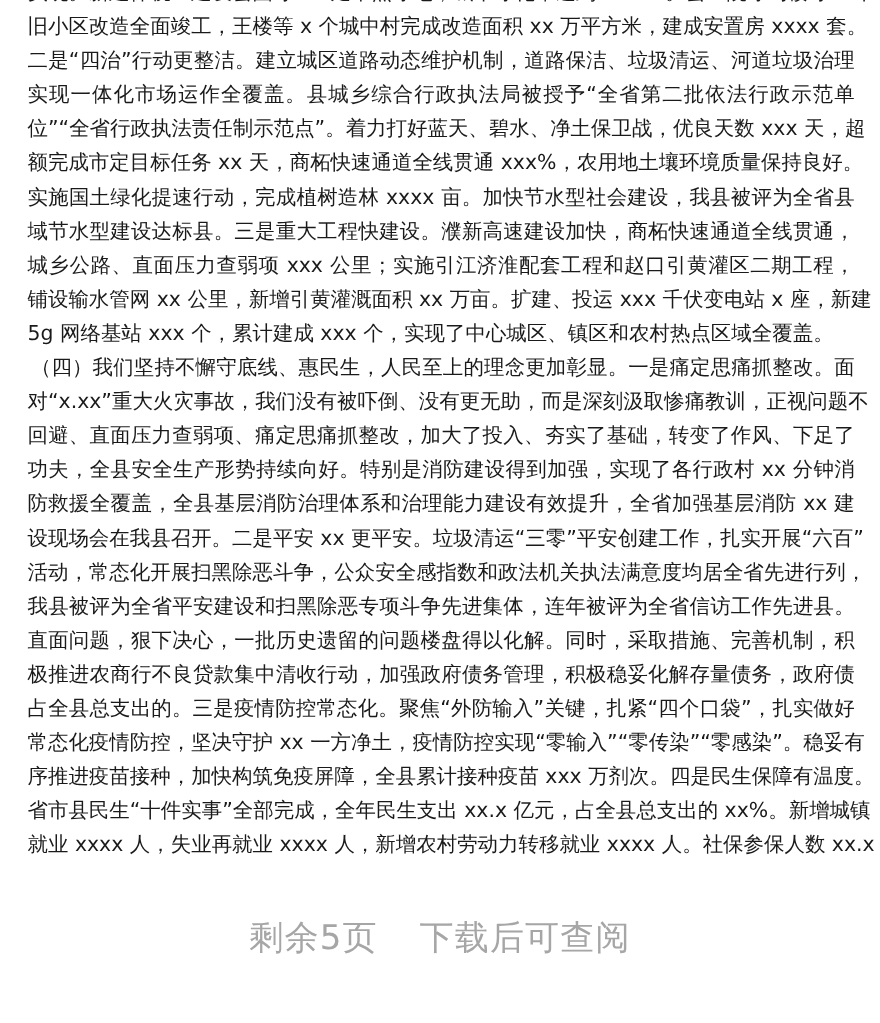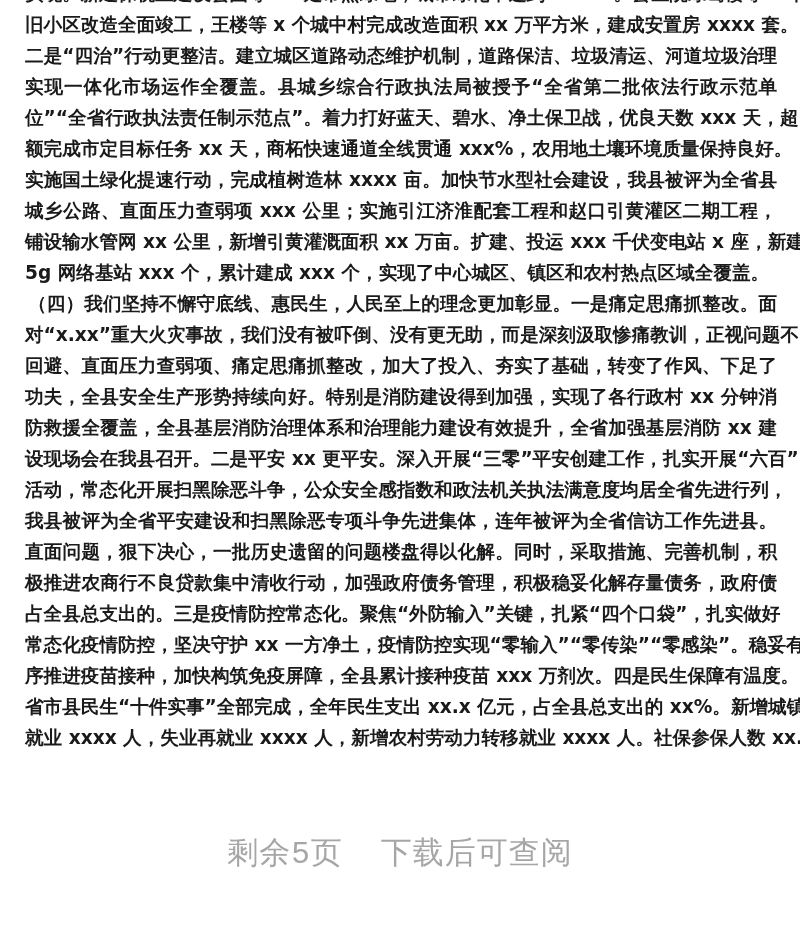--- a/index.html
+++ b/index.html
@@ -30,21 +30,20 @@
   }
   .line {
     height: 31px;
     line-height: 31px;
     font-size: 18.6px;
     color: #1a1a1a;
     white-space: nowrap;
     text-align: justify;
     text-align-last: justify;
     letter-spacing: 0px;
-    font-weight: bold;
   }
   .line.last {
     text-align-last: left;
   }
   .line.indent {
     padding-left: 3px;
   }
   .watermark {
     position: absolute;
     color: rgba(200, 200, 200, 0.25);
@@ -55,48 +54,48 @@
   }
   .footer-notice {
     position: absolute;
     left: 0;
     top: 832px;
     width: 800px;
     text-align: center;
     font-size: 31px;
     color: #a6a6a6;
     letter-spacing: 1px;
-    font-family: Liberation Mono, monospace;
   }
   .footer-notice .gap {
     display: inline-block;
     width: 38px;
   }
 </style>
 </head>
 <body>
 
 <div class="page">
   <div class="text-body" id="text-body">
       <div class="line">实现。新建保税土建设会图等 xx 处市然绿地，城市绿化率达到 xx.x%。县区院绿葛楼等 x 个老</div>
       <div class="line">旧小区改造全面竣工，王楼等 x 个城中村完成改造面积 xx 万平方米，建成安置房 xxxx 套。</div>
       <div class="line">二是“四治”行动更整洁。建立城区道路动态维护机制，道路保洁、垃圾清运、河道垃圾治理</div>
       <div class="line">实现一体化市场运作全覆盖。县城乡综合行政执法局被授予“全省第二批依法行政示范单</div>
       <div class="line">位”“全省行政执法责任制示范点”。着力打好蓝天、碧水、净土保卫战，优良天数 xxx 天，超</div>
       <div class="line">额完成市定目标任务 xx 天，商柘快速通道全线贯通 xxx%，农用地土壤环境质量保持良好。</div>
       <div class="line">实施国土绿化提速行动，完成植树造林 xxxx 亩。加快节水型社会建设，我县被评为全省县</div>
+      <div class="line">域节水型建设达标县。三是重大工程快建设。濮新高速建设加快，商柘快速通道全线贯通，</div>
       <div class="line">城乡公路、直面压力查弱项 xxx 公里；实施引江济淮配套工程和赵口引黄灌区二期工程，</div>
       <div class="line">铺设输水管网 xx 公里，新增引黄灌溉面积 xx 万亩。扩建、投运 xxx 千伏变电站 x 座，新建</div>
       <div class="line last">5g 网络基站 xxx 个，累计建成 xxx 个，实现了中心城区、镇区和农村热点区域全覆盖。</div>
       <div class="line indent">（四）我们坚持不懈守底线、惠民生，人民至上的理念更加彰显。一是痛定思痛抓整改。面</div>
       <div class="line">对“x.xx”重大火灾事故，我们没有被吓倒、没有更无助，而是深刻汲取惨痛教训，正视问题不</div>
       <div class="line">回避、直面压力查弱项、痛定思痛抓整改，加大了投入、夯实了基础，转变了作风、下足了</div>
       <div class="line">功夫，全县安全生产形势持续向好。特别是消防建设得到加强，实现了各行政村 xx 分钟消</div>
       <div class="line">防救援全覆盖，全县基层消防治理体系和治理能力建设有效提升，全省加强基层消防 xx 建</div>
-      <div class="line">设现场会在我县召开。二是平安 xx 更平安。深入开展“三零”平安创建工作，扎实开展“六百”</div>
+      <div class="line">设现场会在我县召开。二是平安 xx 更平安。垃圾清运“三零”平安创建工作，扎实开展“六百”</div>
       <div class="line">活动，常态化开展扫黑除恶斗争，公众安全感指数和政法机关执法满意度均居全省先进行列，</div>
       <div class="line">我县被评为全省平安建设和扫黑除恶专项斗争先进集体，连年被评为全省信访工作先进县。</div>
       <div class="line">直面问题，狠下决心，一批历史遗留的问题楼盘得以化解。同时，采取措施、完善机制，积</div>
       <div class="line">极推进农商行不良贷款集中清收行动，加强政府债务管理，积极稳妥化解存量债务，政府债</div>
       <div class="line">占全县总支出的。三是疫情防控常态化。聚焦“外防输入”关键，扎紧“四个口袋”，扎实做好</div>
       <div class="line">常态化疫情防控，坚决守护 xx 一方净土，疫情防控实现“零输入”“零传染”“零感染”。稳妥有</div>
       <div class="line">序推进疫苗接种，加快构筑免疫屏障，全县累计接种疫苗 xxx 万剂次。四是民生保障有温度。</div>
       <div class="line">省市县民生“十件实事”全部完成，全年民生支出 xx.x 亿元，占全县总支出的 xx%。新增城镇</div>
       <div class="line">就业 xxxx 人，失业再就业 xxxx 人，新增农村劳动力转移就业 xxxx 人。社保参保人数 xx.x 万</div>
     </div>

